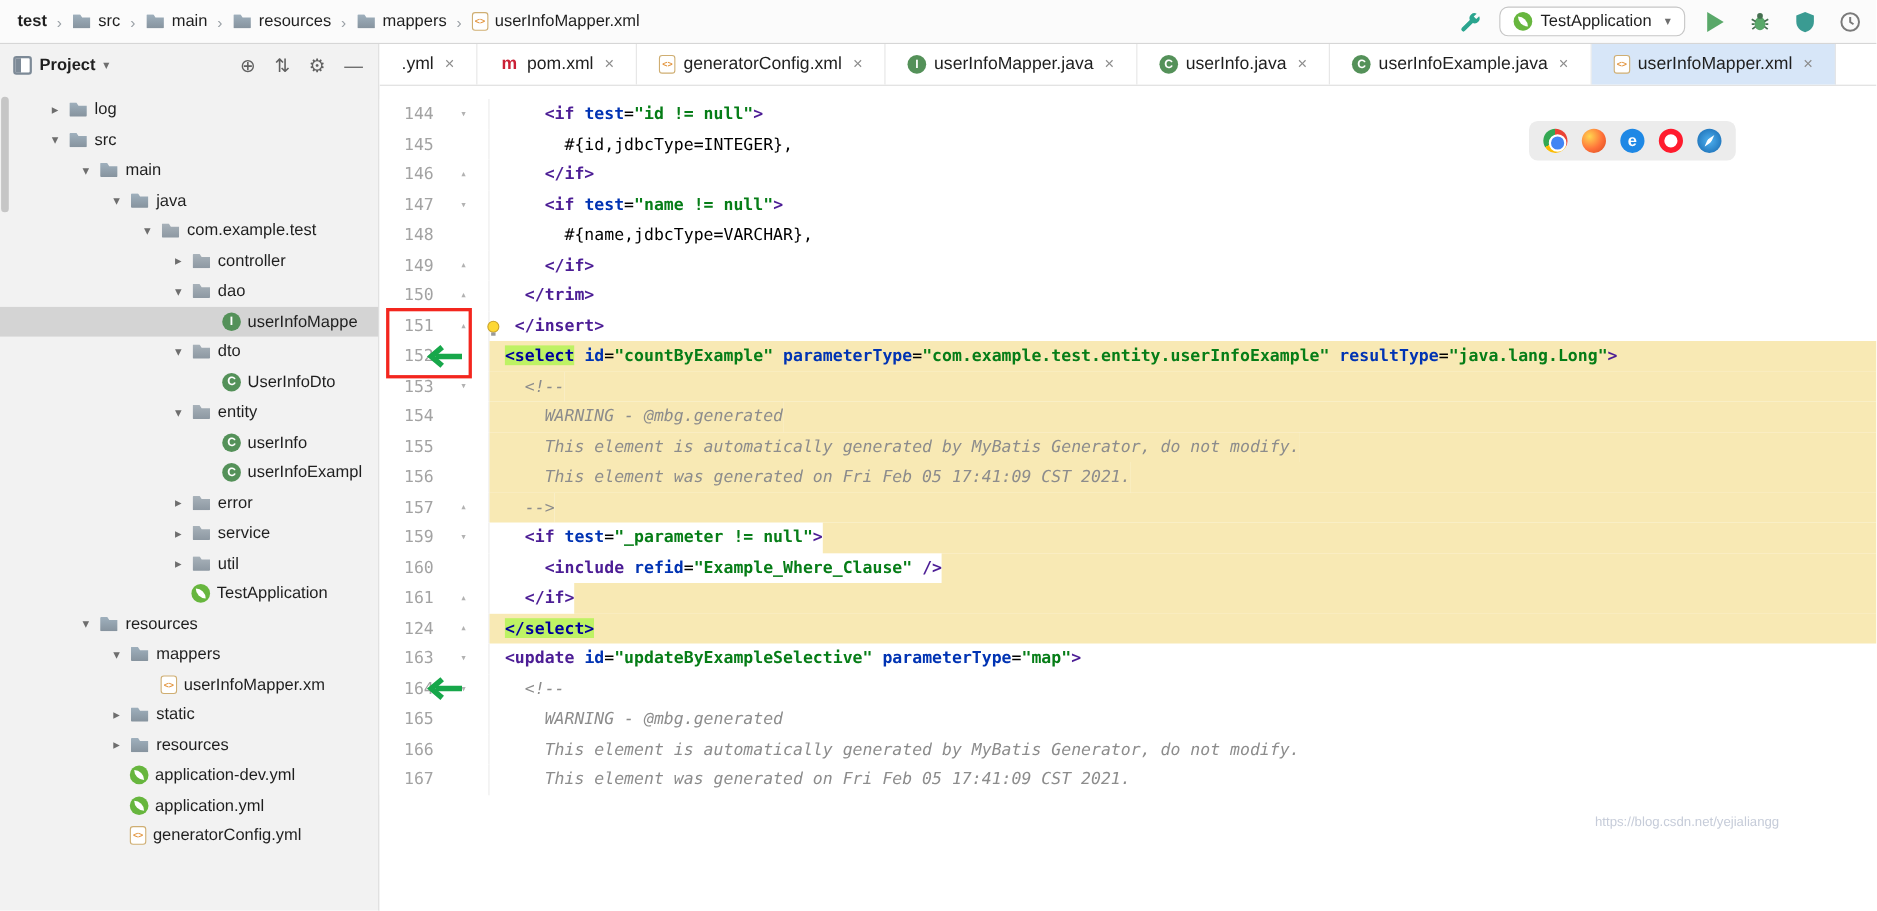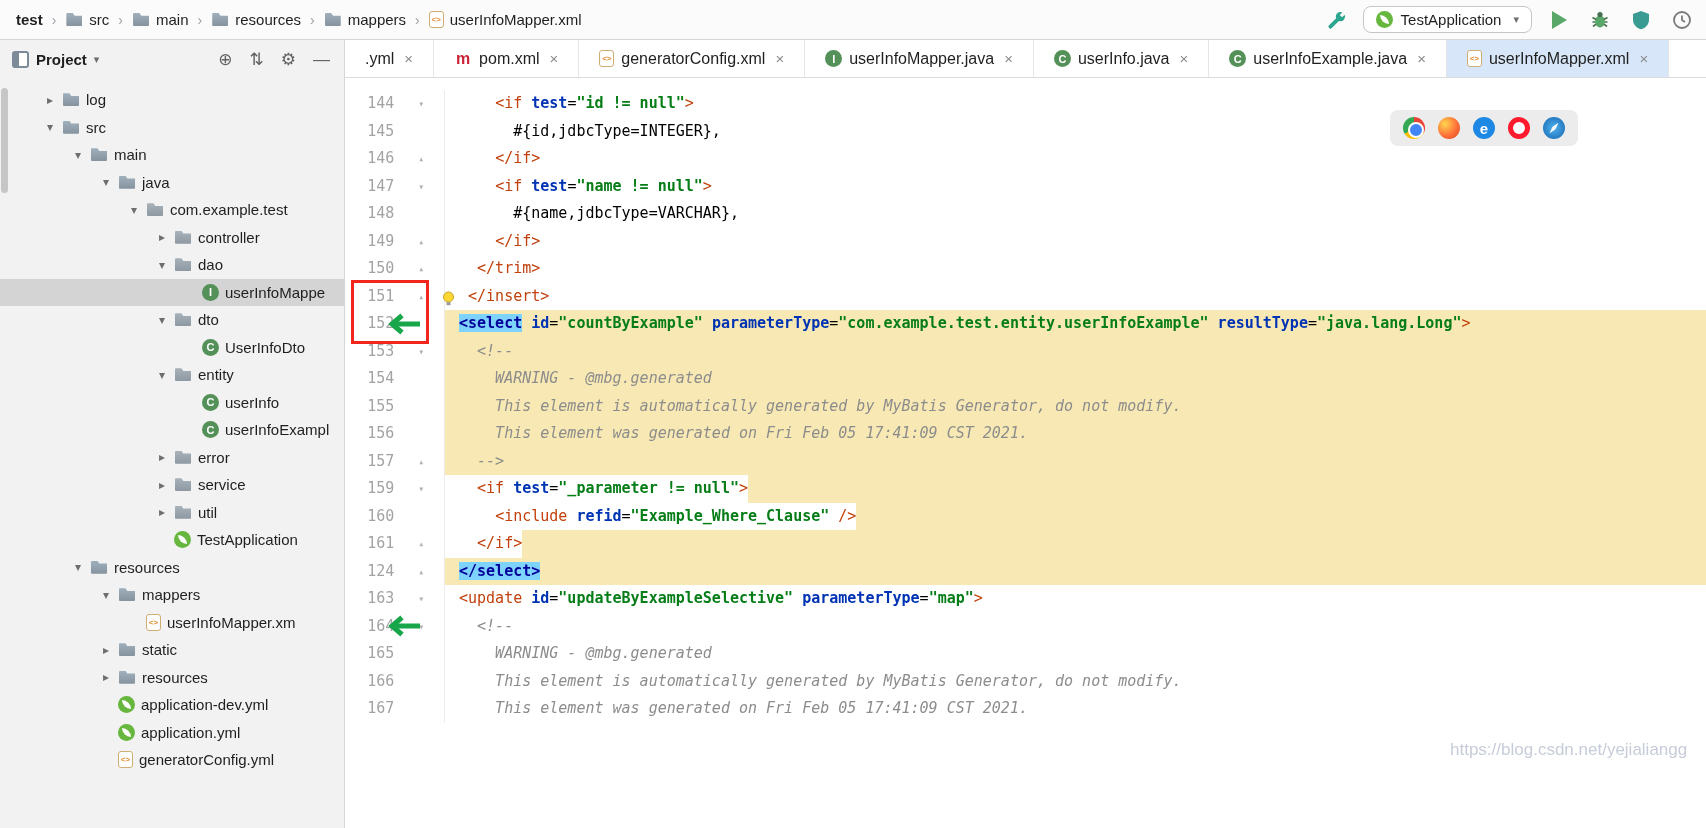--- a/index.html
+++ b/index.html
@@ -57,45 +57,45 @@
   .code-wrap{position:relative;flex:1;padding-top:12px;}
   .code-line{display:flex;height:27.5px;line-height:27.5px;font-family:"DejaVu Sans Mono",monospace;font-size:15px;}
   .gutter{width:100px;flex:0 0 100px;display:flex;align-items:center;border-right:1px solid #ececec;background:#fff;font-family:"DejaVu Sans Mono",monospace;}
   .ln{width:50px;text-align:right;color:#a3a3a3;}
   .fold{width:50px;padding-left:24px;color:#b2b2b2;font-size:10px;}
   .codec{padding-left:14px;white-space:pre;position:relative;color:#000;}
   .fill{flex:1 1 auto;}
   .bg-full .codec,.bg-full .fill{background:#f8e9b4;}
   .bg-after .fill{background:#f8e9b4;}
   .tk-p{color:#000;}
-  .tk-t{color:#c2410c;font-weight:normal;}
+  .tk-t{color:#4c1d95;font-weight:bold;}
   .tk-a{color:#0033b3;font-weight:bold;}
   .tk-v{color:#067d17;font-weight:bold;}
   .tk-c{color:#8c8c8c;font-style:italic;}
   .tk-k{color:#00009b;font-weight:bold;}
   .tk-fn{color:#000;font-style:italic;}
-  .tk-tsel{color:#00009b;font-weight:bold;background:#7dd3fc;}
+  .tk-tsel{color:#00009b;font-weight:bold;background:#bef264;}
   .bulb{position:absolute;left:-4px;top:5px;}
 
   
   .browser-bar{position:absolute;top:70px;right:128px;height:36px;display:flex;align-items:center;gap:13px;background:#ececec;border-radius:8px;padding:0 13px;z-index:4;}
   .bicon{width:22px;height:22px;border-radius:50%;display:inline-flex;align-items:center;justify-content:center;}
   .b-chrome{background:conic-gradient(#ea4335 0 33%,#fbbc05 33% 66%,#34a853 66% 100%);position:relative;}
   .b-chrome::after{content:"";position:absolute;left:5px;top:5px;width:12px;height:12px;border-radius:50%;background:#4285f4;border:2px solid #fff;}
   .b-firefox{background:radial-gradient(circle at 32% 32%,#ffd54f,#ff7139 55%,#d6491f);}
   .b-edge{background:#1e88e5;color:#fff;font-weight:bold;font-size:15px;}
   .b-opera{background:#fff;border:5px solid #ff1b2d;}
   .b-safari{background:radial-gradient(circle,#4fb1f0,#1465ad);position:relative;}
   .b-safari::after{content:"";position:absolute;left:9px;top:4px;width:4px;height:14px;background:#fff;transform:rotate(40deg);clip-path:polygon(50% 0,100% 50%,50% 100%,0 50%);}
 
   .red-box{position:absolute;left:6px;top:240px;width:78px;height:64px;border:3px solid #f3261e;z-index:6;}
   .green-arrow{position:absolute;left:42px;z-index:6;line-height:0;}
   .green-arrow.a152{top:273px;}
   .green-arrow.a163{top:575px;}
-  .watermark{position:absolute;left:1105px;top:700px;white-space:nowrap;color:#c6ccd9;font-size:17px;z-index:5;}
+  .watermark{position:absolute;left:1105px;top:700px;white-space:nowrap;color:#c6ccd9;font-size:12px;z-index:5;}
 </style>
 </head>
 <body>
 
 <div class="topbar">
   <div class="crumbs">
       <span class="crumb first">
         <span class="crumb-label">test</span>
       </span>
       <span class="crumb-sep">›</span>

